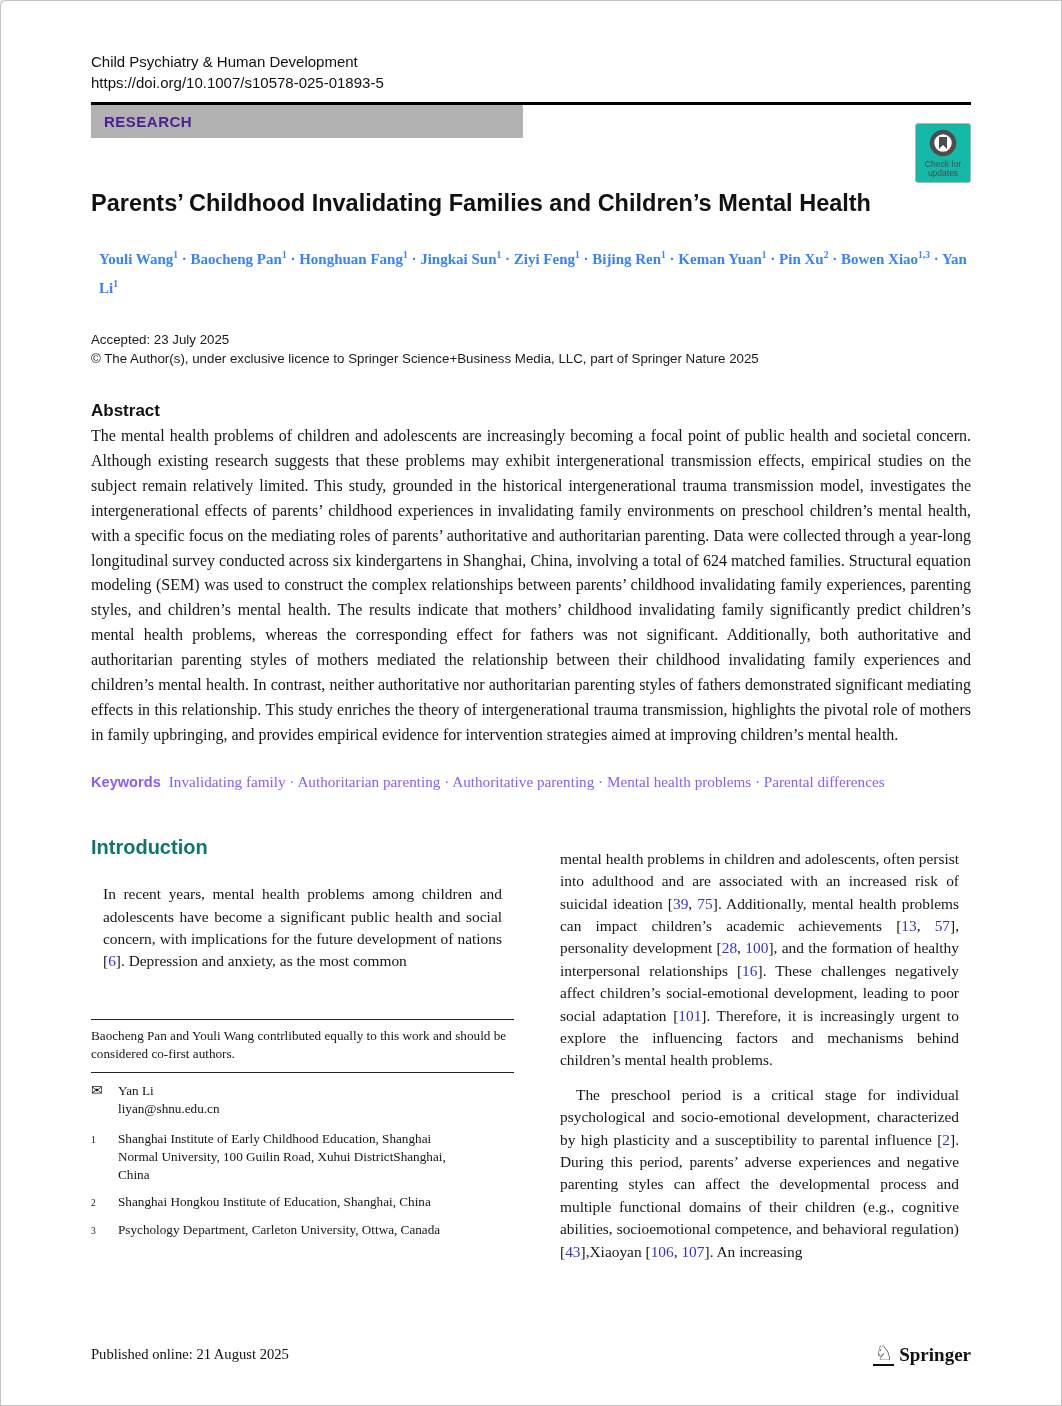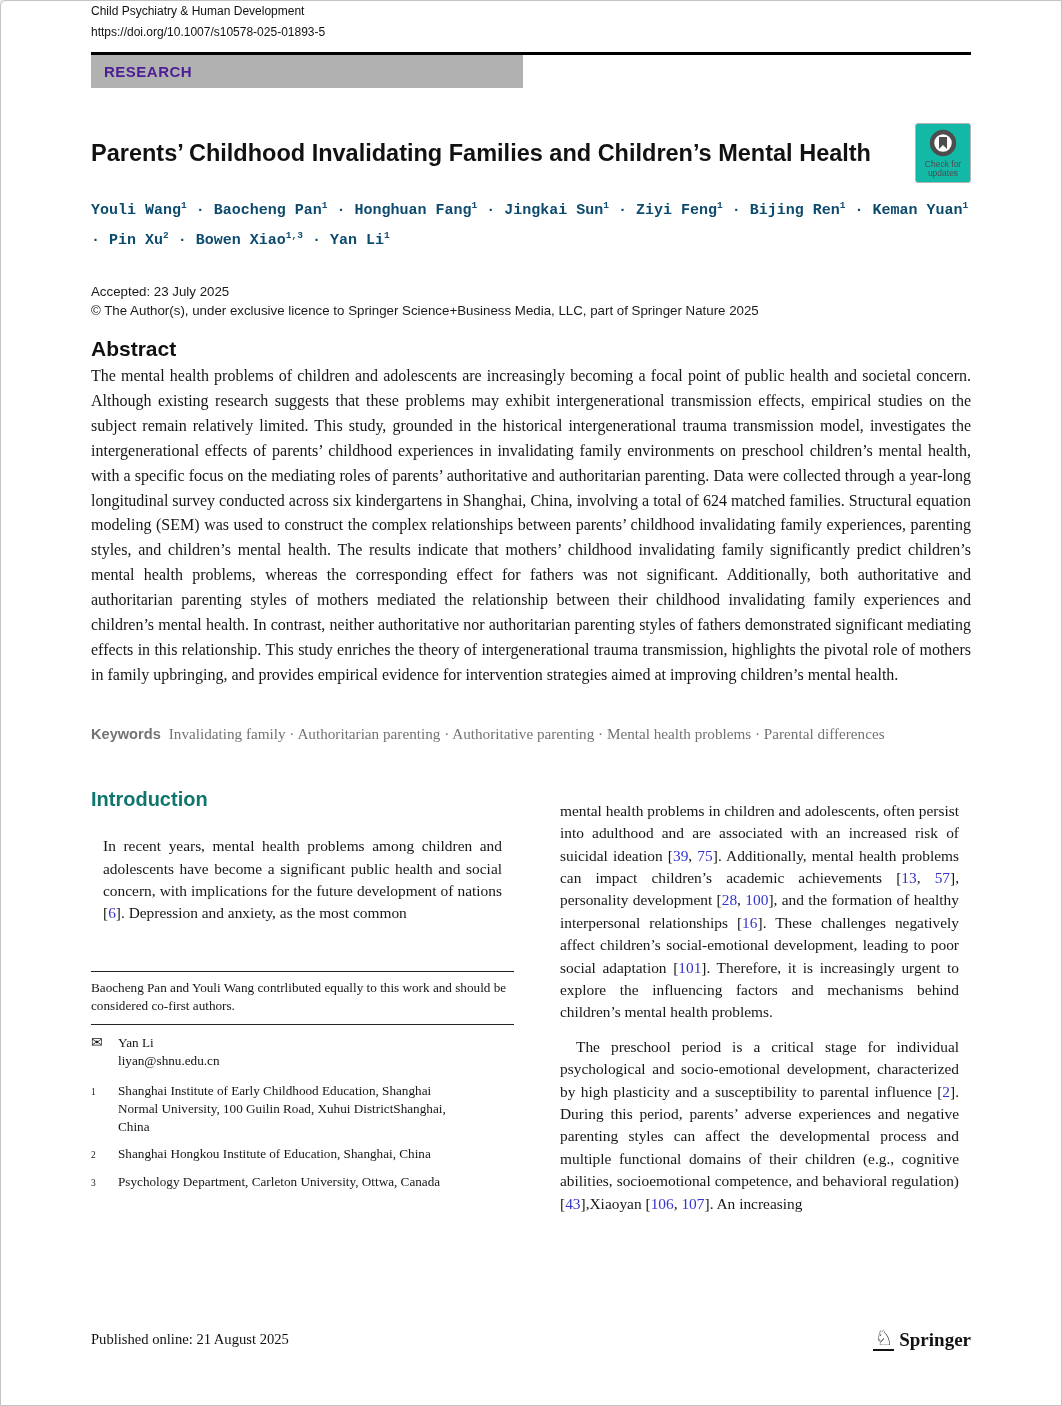--- a/index.html
+++ b/index.html
@@ -9,63 +9,63 @@
     background:#ffffff;
     border:1px solid #c3c3c3;
     border-radius:6px 0 0 0;
     box-sizing:border-box;
     overflow:hidden;
     font-family:"Liberation Serif", serif;
     color:#1a1a1a;
   }
   .content{margin:0 90px;}
   
-  .journal-head{font-family:"Liberation Sans",sans-serif;font-size:12px;line-height:21px;color:#111;}
+  .journal-head{padding-top:50px;font-family:"Liberation Sans",sans-serif;font-size:15px;line-height:21px;color:#111;}
   .journal-head .doi{color:#111;text-decoration:none;display:block;}
   .header-rule{border-top:3px solid #000;margin-top:9px;}
   .research-bar{width:432px;height:33px;background:#b1b1b1;display:flex;align-items:center;}
   .research-bar span{font-family:"Liberation Sans",sans-serif;font-weight:700;font-size:15px;letter-spacing:.5px;color:#4c1d95;padding-left:13px;}
   .check-badge{
     position:absolute;right:90px;top:122px;width:54px;height:58px;
     background:#14b8a6;border:1px solid #b3b3b3;border-radius:3px;
     display:flex;flex-direction:column;align-items:center;justify-content:center;
     cursor:pointer;
   }
   .check-badge svg{display:block;margin-bottom:2px;}
   .check-badge .cb-text{font-family:"Liberation Sans",sans-serif;font-size:8.5px;line-height:9.5px;color:#4d4d4d;text-align:center;}
   
   .paper-title{margin-top:50px;font-family:"Liberation Sans",sans-serif;font-weight:700;font-size:23.5px;line-height:30px;color:#111;}
-  .authors{margin-top:25px;font-family:Liberation Mono, monospace;font-weight:700;font-size:15px;line-height:25px;color:#0c4a6e;}
+  .authors{margin-top:25px;font-family:Liberation Serif, serif;font-weight:700;font-size:15px;line-height:25px;color:#3b82f6;margin-left:8px;}
   .authors sup{font-size:9.5px;}
   .dates{margin-top:30px;font-family:"Liberation Sans",sans-serif;font-size:13.3px;line-height:18.5px;color:#1a1a1a;}
   
-  .abstract-h{margin-top:17px;font-family:"Liberation Sans",sans-serif;font-weight:700;font-size:21px;color:#111;}
+  .abstract-h{margin-top:33px;font-family:"Liberation Sans",sans-serif;font-weight:700;font-size:17px;color:#111;}
   .abstract-body{margin-top:3px;font-size:16px;line-height:24.9px;text-align:justify;color:#161616;}
-  .keywords{margin-top:34px;font-size:15.2px;line-height:24px;color:#737373;}
+  .keywords{margin-top:22px;font-size:15.2px;line-height:24px;color:#8b5cf6;}
   .keywords .kw-label{font-family:"Liberation Sans",sans-serif;font-weight:700;font-size:14.6px;margin-right:8px;}
   
   .columns{margin-top:42px;display:flex;gap:34px;}
   .col{width:424px;font-size:15.4px;line-height:22.4px;text-align:justify;color:#161616;}
   .intro-h{font-family:"Liberation Sans",sans-serif;font-weight:700;font-size:20px;color:#0f766e;margin:0 0 25px 0;text-align:left;}
   .col p{margin:12px;}
   .indented{text-indent:16px;}
   .ref{color:#3333cc;}
   
   .fn-block{margin-top:46px;font-size:13.2px;line-height:18px;text-align:left;}
   .fn-rule{border-top:1px solid #222;margin:0;}
   .fn-note{margin:7px 0 9px 0;}
   .cor-row{margin-top:9px;display:flex;}
   .cor-row .env{width:27px;font-size:14px;}
   .cor-email{margin-left:27px;}
   .affs{margin-top:12px;}
   .aff-row{display:flex;margin-bottom:9px;}
   .aff-sup{width:27px;font-size:9.5px;padding-top:1px;}
   .aff-text{width:336px;}
   
-  .footer{position:absolute;left:90px;right:90px;bottom:54px;display:flex;justify-content:space-between;align-items:center;}
+  .footer{position:absolute;left:90px;right:90px;bottom:39px;display:flex;justify-content:space-between;align-items:center;}
   .pub-online{font-size:14.6px;color:#111;}
   .springer{display:flex;align-items:center;gap:5px;}
   .springer .horse{font-size:21px;line-height:1;border-bottom:2px solid #111;padding:0 1px;}
   .springer .word{font-size:19px;font-weight:600;color:#111;}
 </style>
 </head>
 <body>
 
 <div class="page">
   <div class="content">

